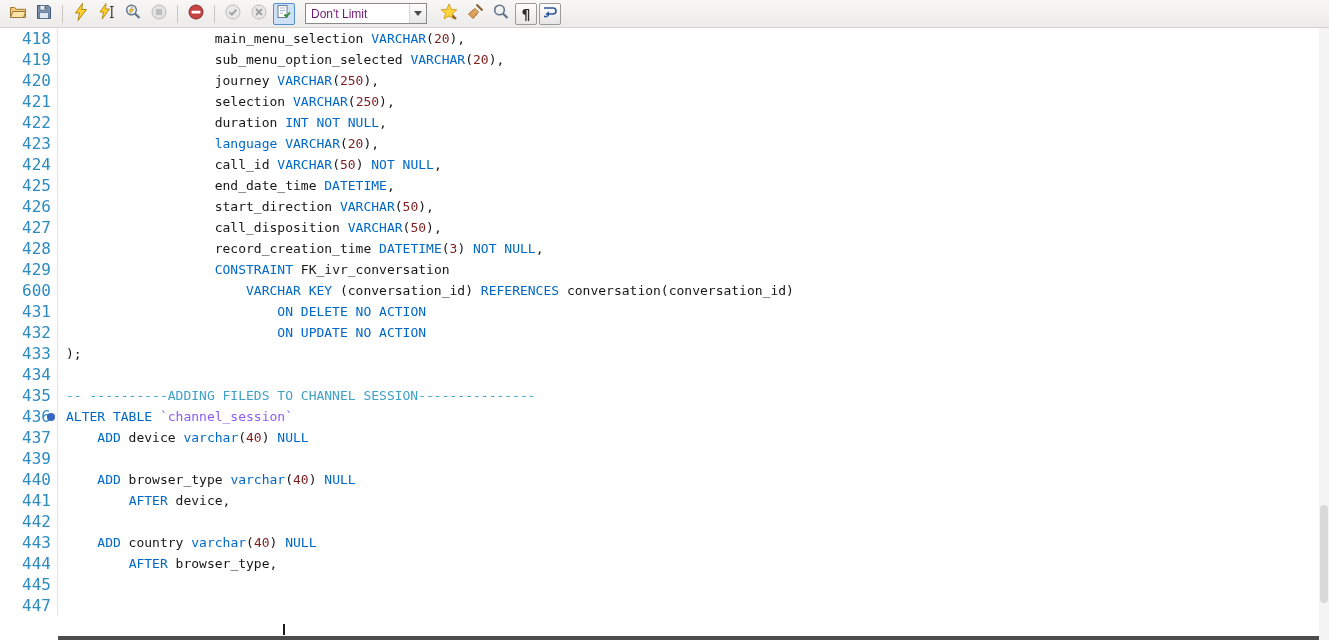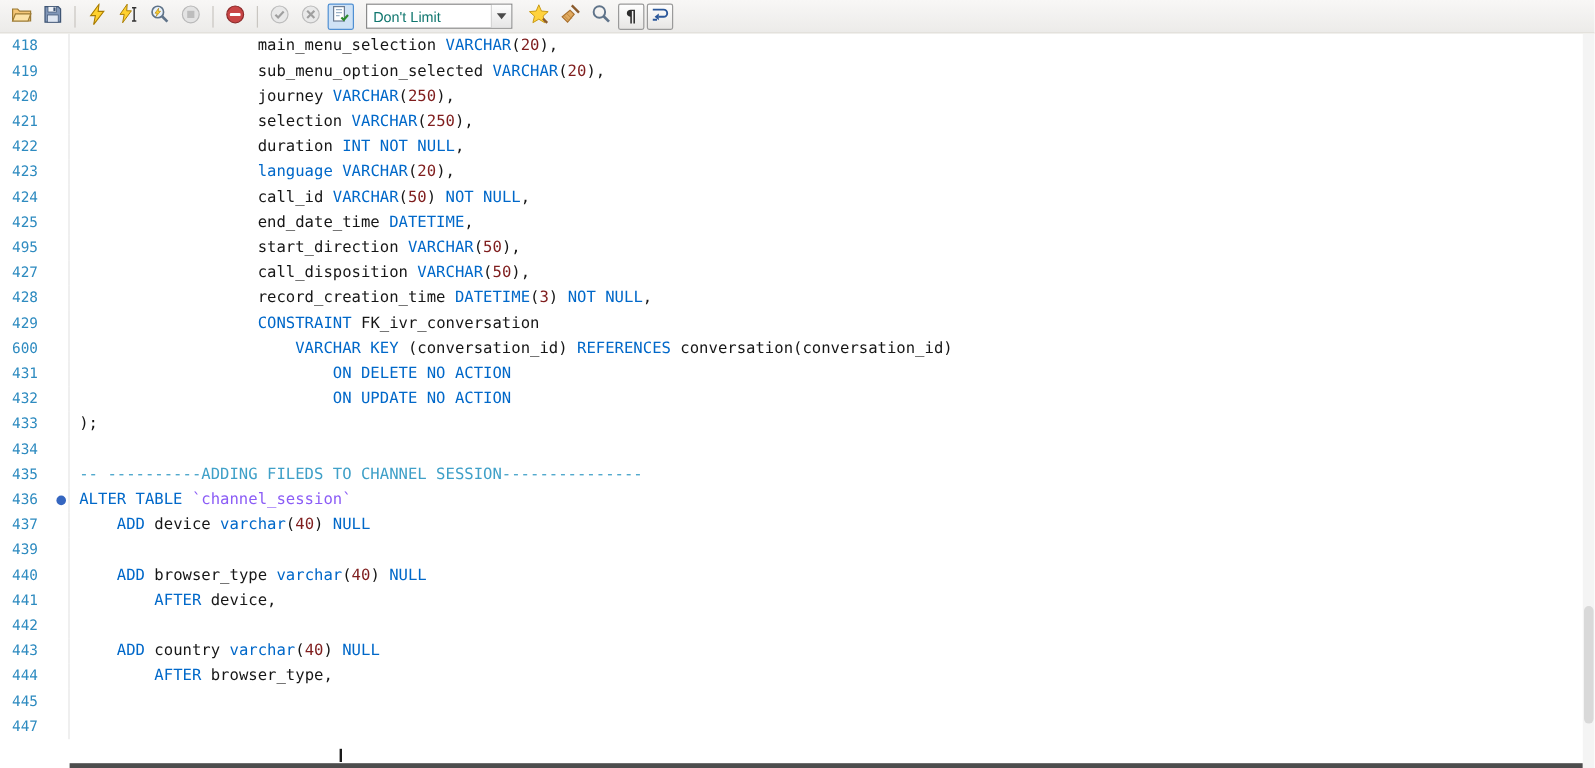--- a/index.html
+++ b/index.html
@@ -22,40 +22,40 @@
     width:22px; height:22px; border:1px solid #9a9a9a;
     background:linear-gradient(#fefefe,#e7e6e4); border-radius:2px;
   }
   .tb-btn.pressed {
     width:22px; height:22px; border:1px solid #4f8fd2; background:#cfe2f5; border-radius:2px;
   }
   .tb-sep { width:1px; height:18px; background:#c9c6c1; margin:0 4px; flex:none; }
   .combo {
     display:flex; align-items:center; justify-content:space-between;
     width:122px; height:21px; margin:0 8px; padding-left:5px;
-    border:1px solid #8a8a8a; background:#fff; font-size:12px; color:#0f766e; flex:none;
+    border:1px solid #8a8a8a; background:#fff; font-size:12px; color:#701a75; flex:none;
   }
   .combo-arrow {
     width:17px; height:19px; display:flex; align-items:center; justify-content:center;
     border-left:1px solid #d5d5d5; background:linear-gradient(#fdfdfd,#e6e6e6);
   }
   .combo-arrow i {
     width:0; height:0; border-left:4px solid transparent; border-right:4px solid transparent;
     border-top:5px solid #4a4a4a;
   }
   .pilcrow { font-family:"DejaVu Sans", sans-serif; font-size:14px; font-weight:bold; color:#2d2d2d; line-height:1; }
   
   .editor {
     position:absolute; top:28px; left:0; right:0; bottom:0; background:#fff; overflow:hidden;
     font-family:"DejaVu Sans Mono","Liberation Mono",monospace; font-size:13px; line-height:21px;
   }
   .line { display:flex; height:21px; white-space:pre; }
   .lnum {
-    flex:none; width:44px; padding-left:10px; color:#2e8bc0;
-    font-size:12px; line-height:21px;
+    flex:none; width:44px; padding-left:22px; color:#2e8bc0;
+    font-size:16px; line-height:21px;
   }
   .lmark { flex:none; width:14px; position:relative; border-right:1px solid #e4e4e4; }
   .stmt-dot {
     position:absolute; top:7px; left:3px; width:8px; height:8px; border-radius:50%;
     background:#3566c0;
   }
   .lcode { padding-left:8px; white-space:pre; color:#111; }
   .tk-p { color:#161616; }
   .tk-k { color:#0068c9;margin-top:11px; }
   .tk-n { color:#7f1d1d; }
@@ -211,21 +211,21 @@
     <span class="lnum">424</span>
     <span class="lmark"></span>
     <span class="lcode">                   <span class="tk-p">call_id </span><span class="tk-k">VARCHAR</span><span class="tk-p">(</span><span class="tk-n">50</span><span class="tk-p">) </span><span class="tk-k">NOT NULL</span><span class="tk-p">,</span></span>
   </div>
         <div class="line">
     <span class="lnum">425</span>
     <span class="lmark"></span>
     <span class="lcode">                   <span class="tk-p">end_date_time </span><span class="tk-k">DATETIME</span><span class="tk-p">,</span></span>
   </div>
         <div class="line">
-    <span class="lnum">495</span>
+    <span class="lnum">426</span>
     <span class="lmark"></span>
     <span class="lcode">                   <span class="tk-p">start_direction </span><span class="tk-k">VARCHAR</span><span class="tk-p">(</span><span class="tk-n">50</span><span class="tk-p">),</span></span>
   </div>
         <div class="line">
     <span class="lnum">427</span>
     <span class="lmark"></span>
     <span class="lcode">                   <span class="tk-p">call_disposition </span><span class="tk-k">VARCHAR</span><span class="tk-p">(</span><span class="tk-n">50</span><span class="tk-p">),</span></span>
   </div>
         <div class="line">
     <span class="lnum">428</span>

